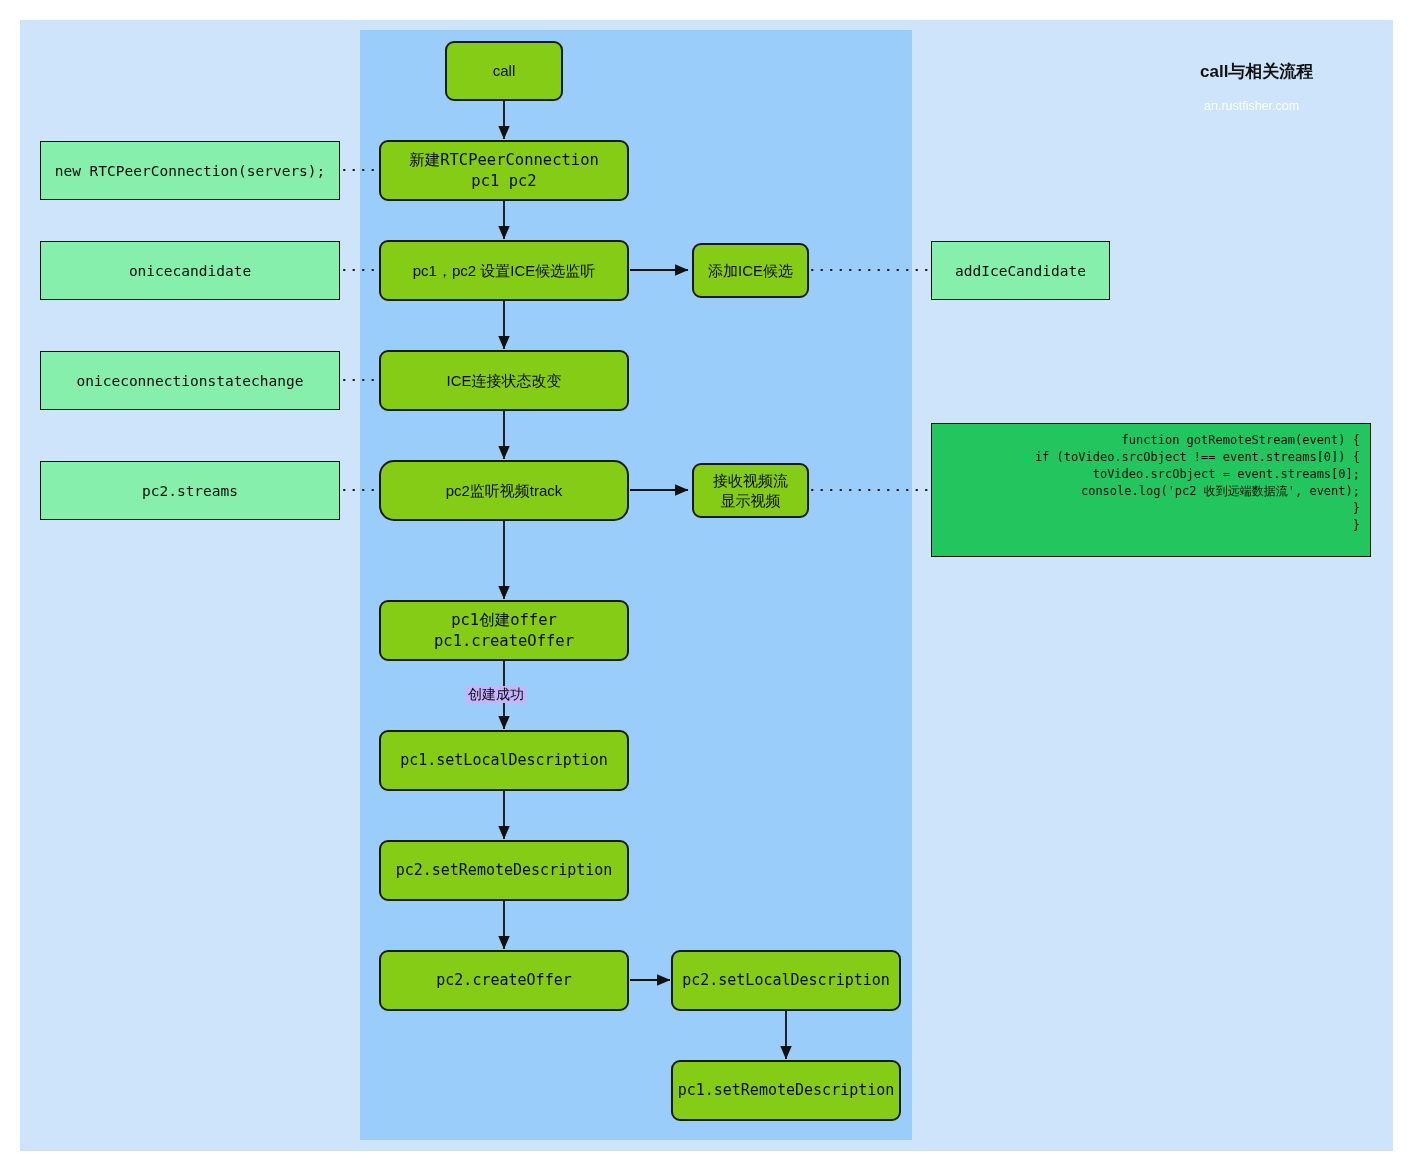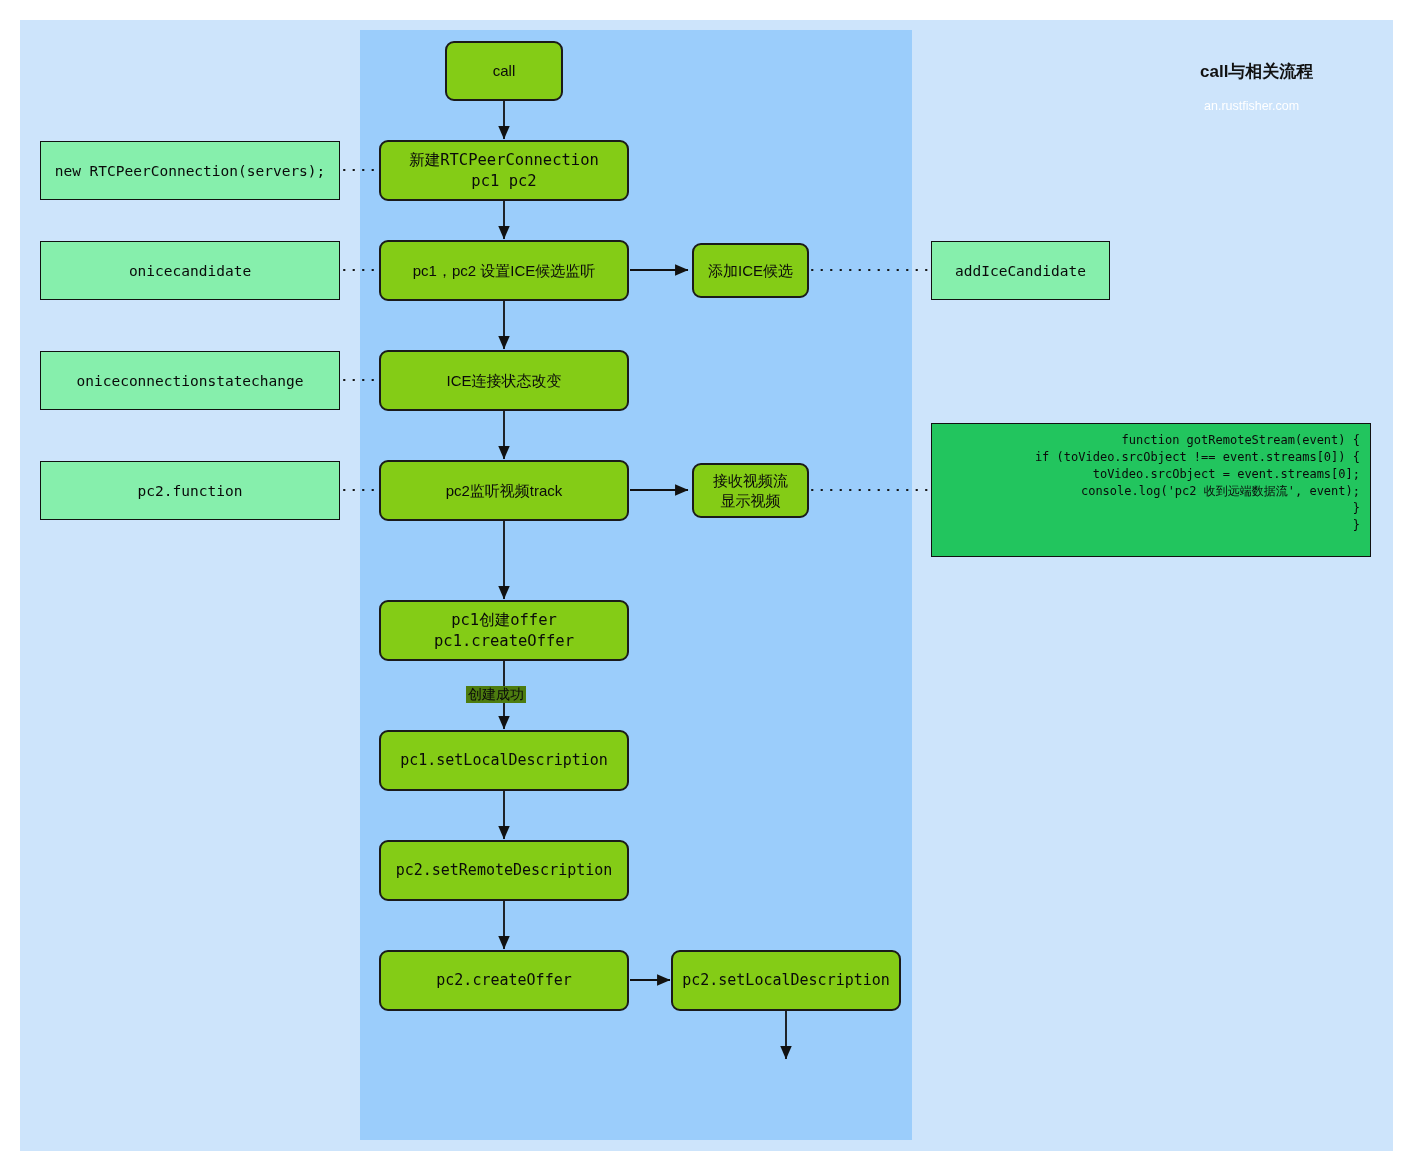--- a/index.html
+++ b/index.html
@@ -104,21 +104,21 @@
     line-height: 1.42;
     color: #0a0a0a;
     white-space: pre;
     padding: 8px 10px 8px 12px;
     text-align: right;
   }
 
   
   .edge-label {
     position: absolute;
-    background: #4d7c0f;
+    background: #c4b5fd;
     font-family: "Liberation Sans", sans-serif;
     font-size: 14px;
     color: #0a0a0a;
     padding: 0 2px;
     line-height: 1.2;
     white-space: nowrap;
   }
 
   
   .doc-title {
@@ -179,53 +179,54 @@
 
   <div class="doc-title" style="left:1200px; top:60px;">call与相关流程</div>
   <div class="doc-sub" style="left:1204px; top:99px;">an.rustfisher.com</div>
 
   <div class="sidebox" style="left:40px; top:141px; width:300px; height:59px;">new RTCPeerConnection(servers);</div>
 
   <div class="sidebox" style="left:40px; top:241px; width:300px; height:59px;">onicecandidate</div>
 
   <div class="sidebox" style="left:40px; top:351px; width:300px; height:59px;">oniceconnectionstatechange</div>
 
-  <div class="sidebox" style="left:40px; top:461px; width:300px; height:59px;">pc2.function</div>
+  <div class="sidebox" style="left:40px; top:461px; width:300px; height:59px;">pc2.streams</div>
 
   <div class="sidebox" style="left:931px; top:241px; width:179px; height:59px;">addIceCandidate</div>
 
   <div class="codebox" style="left:931px; top:423px; width:440px; height:134px;">function gotRemoteStream(event) {
     if (toVideo.srcObject !== event.streams[0]) {
     toVideo.srcObject = event.streams[0];
     console.log('pc2 收到远端数据流', event);
     }
 }</div>
 
   <div class="node cn" style="left:445px; top:41px; width:118px; height:60px;">call</div>
 
   <div class="node mixed" style="left:379px; top:140px; width:250px; height:61px;">新建RTCPeerConnection
 pc1 pc2</div>
 
   <div class="node cn" style="left:379px; top:240px; width:250px; height:61px;">pc1，pc2 设置ICE候选监听</div>
 
   <div class="node cn" style="left:379px; top:350px; width:250px; height:61px;">ICE连接状态改变</div>
 
-  <div class="node cn" style="left:379px; top:460px; width:250px; height:61px;">pc2监听视频track</div>
+  <div class="node cn" style="left:379px; top:460px; width:250px; height:61px;border-radius:15px;">pc2监听视频track</div>
 
   <div class="node mixed" style="left:379px; top:600px; width:250px; height:61px;">pc1创建offer
 pc1.createOffer</div>
 
   <div class="node mono" style="left:379px; top:730px; width:250px; height:61px;">pc1.setLocalDescription</div>
 
   <div class="node mono" style="left:379px; top:840px; width:250px; height:61px;">pc2.setRemoteDescription</div>
 
   <div class="node mono" style="left:379px; top:950px; width:250px; height:61px;">pc2.createOffer</div>
 
   <div class="node mono" style="left:671px; top:950px; width:230px; height:61px;">pc2.setLocalDescription</div>
 
+  <div class="node mono" style="left:671px; top:1060px; width:230px; height:61px;">pc1.setRemoteDescription</div>
 
   <div class="node cn" style="left:692px; top:243px; width:117px; height:55px;">添加ICE候选</div>
 
   <div class="node cn" style="left:692px; top:463px; width:117px; height:55px;">接收视频流
 显示视频</div>
 
   <div class="edge-label" style="left:466px; top:686px;">创建成功</div>
 
 </div>
 

